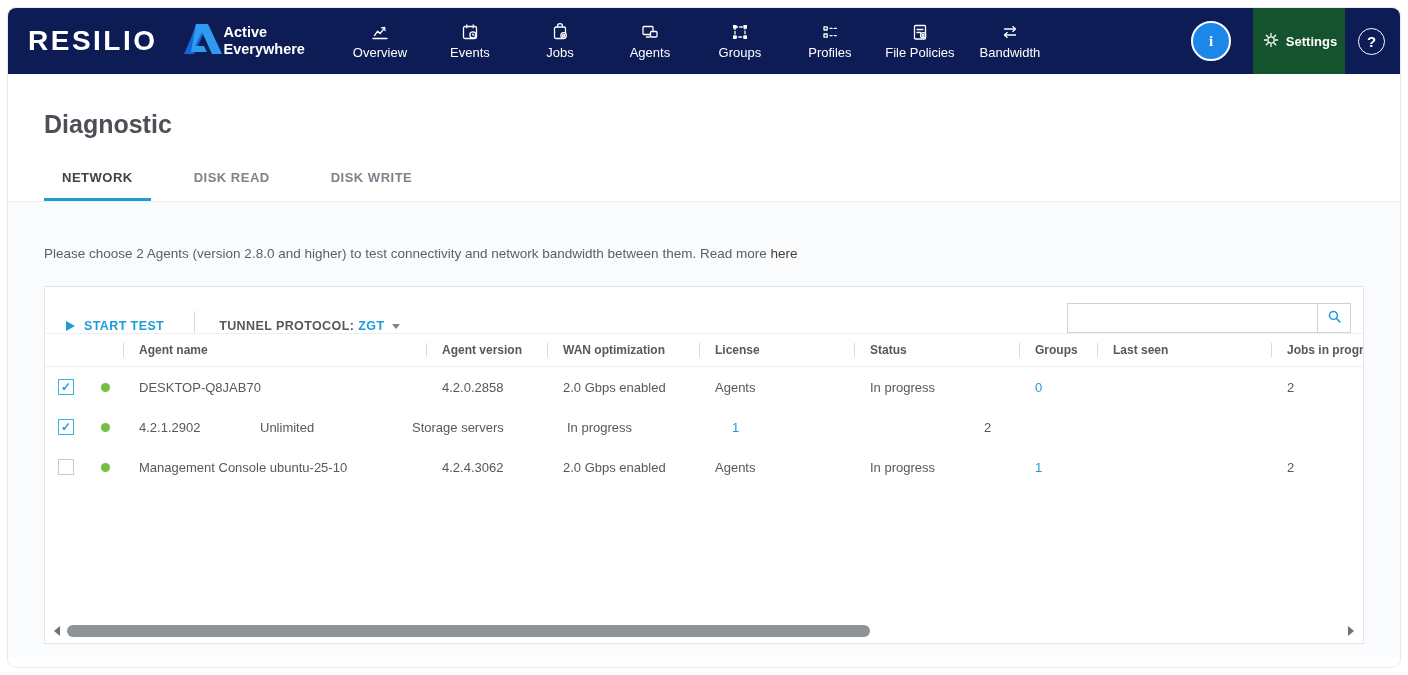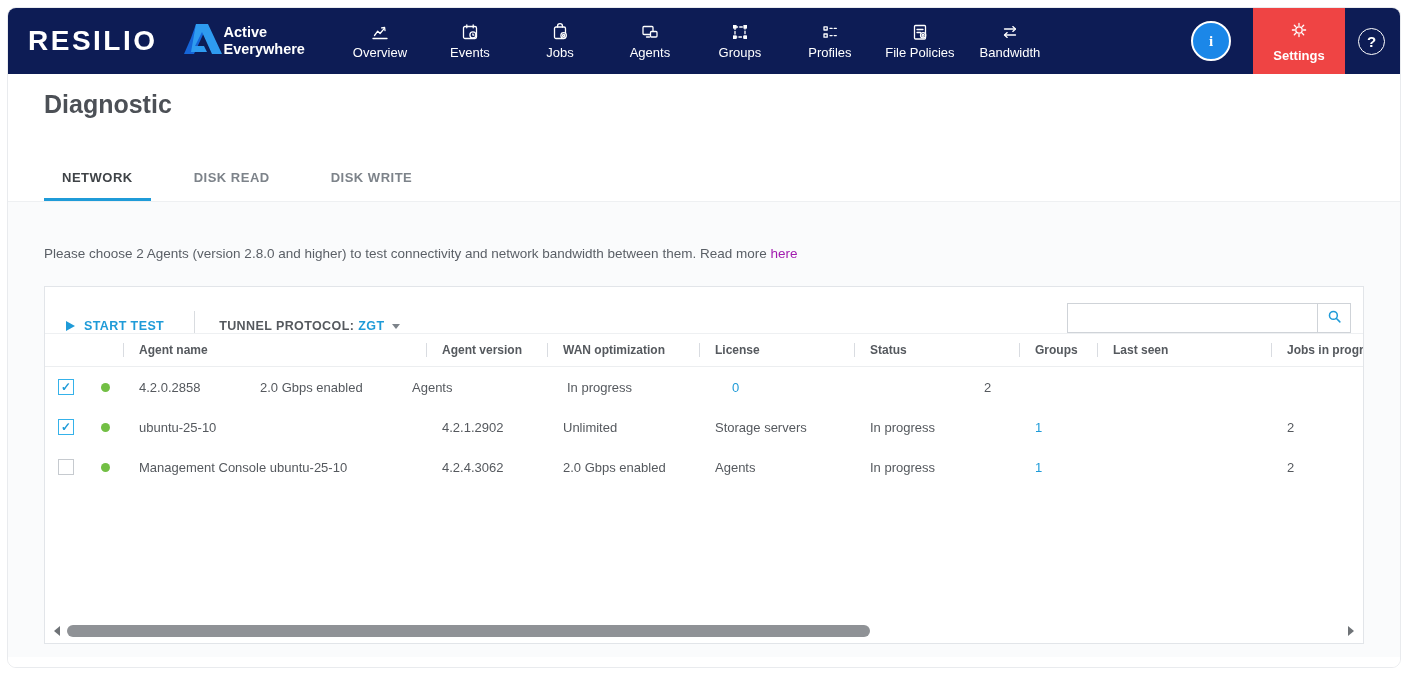--- a/index.html
+++ b/index.html
@@ -9,34 +9,34 @@
   
   .navbar { height:66px; flex:0 0 66px; background:#0d1c55; display:flex; align-items:center; }
   .logo-resilio { margin-left:20px; font-size:28px; font-weight:bold; color:#fff; letter-spacing:2.5px; }
   .logo-ae { margin-left:24px; display:flex; align-items:center; gap:0; }
   .logo-ae-text { color:#fff; font-size:14.5px; font-weight:bold; line-height:1.15; }
   .nav-items { display:flex; margin-left:30px; }
   .nav-item { width:90px; height:66px; display:flex; flex-direction:column; align-items:center; justify-content:center; color:#fff; font-size:13px; font-weight:normal; cursor:pointer; }
   .nav-item svg, .settings-tab svg { width:20px; height:20px; stroke:#fff; fill:none; stroke-width:1.3; stroke-linecap:round; stroke-linejoin:round; }
   .nav-spacer { flex:1; }
   .info-btn { width:40px; height:40px; border-radius:50%; background:#1b87e8; border:2px solid #fff; display:flex; align-items:center; justify-content:center; color:#fff; font-size:15px; font-weight:bold; font-family:"Liberation Serif", serif; cursor:pointer; }
-  .settings-tab { width:92px; height:66px; margin-left:22px; background:#ef4444; display:flex; flex-direction:column; align-items:center; justify-content:center; gap:5px; color:#fff; font-size:13px; font-weight:bold; cursor:pointer; }
+  .settings-tab { width:92px; height:66px; margin-left:22px; background:#14532d; display:flex; flex-direction:row; align-items:center; justify-content:center; gap:5px; color:#fff; font-size:13px; font-weight:bold; cursor:pointer; }
   .help-btn { margin:0 15px 0 13px; width:27px; height:27px; border:1.6px solid #fff; border-radius:50%; display:flex; align-items:center; justify-content:center; color:#fff; font-size:15px; font-weight:bold; cursor:pointer; }
 
   
-  .header-band { height:127px; flex:0 0 127px; background:#fff; position:relative; padding:16px 0 0 36px; }
+  .header-band { height:127px; flex:0 0 127px; background:#fff; position:relative; padding:36px 0 0 36px; }
   .page-title { font-size:25px; font-weight:bold; color:#4c5056; }
   .tabs { position:absolute; bottom:0; left:36px; display:flex;margin-top:24px; }
   .tab { padding:0 18px 13px; margin-right:25px; font-size:13px; font-weight:bold; letter-spacing:.5px; color:#7d838a; border-bottom:3px solid transparent; cursor:pointer; }
   .tab.active { color:#3f4347; border-bottom-color:#1f9bd8; }
 
   
   .content-band { flex:1; background:#fafbfc; border-top:1px solid #eef0f2; }
   .description { margin:44px 36px 0; font-size:13.5px; color:#5a5f66; }
-  .description a { color:#a21caf; text-decoration:none; }
+  .description a { color:#404040; text-decoration:none; }
   .card { margin:25px 36px 0; height:358px; background:#fff; border:1px solid #e2e5e9; display:flex; flex-direction:column; }
 
   
   .toolbar { flex:0 0 47px; display:flex; align-items:flex-end; padding:0 12px 0 21px; border-bottom:1px solid #eef0f2; }
   .start-test { display:flex; align-items:center; gap:9px; color:#1f9bd8; font-size:12.5px; font-weight:bold; letter-spacing:.4px; cursor:pointer; }
   .play-icon { width:0; height:0; border-left:9px solid #1f9bd8; border-top:5.5px solid transparent; border-bottom:5.5px solid transparent; }
   .toolbar-divider { width:1px; height:22px; background:#d9dce0; margin:0 24px 0 30px; }
   .tunnel { display:flex; align-items:center; gap:4px; font-size:12.5px; font-weight:bold; letter-spacing:.4px; color:#55595e; cursor:pointer; }
   .tunnel-value { color:#1f9bd8; }
   .caret-down { width:0; height:0; border-top:5px solid #7d838a; border-left:4.5px solid transparent; border-right:4.5px solid transparent; margin-left:4px; }
@@ -263,37 +263,37 @@
         <div class="cell col-jobs">Jobs in progress</div>
       </div>
 
       <div class="trow">
         <div class="cell col-check">
             <span class="checkbox checked">✓</span>
           </div>
         <div class="cell col-dot">
             <span class="status-dot"></span>
           </div>
+        <div class="cell col-name">DESKTOP-Q8JAB70</div>
         <div class="cell col-version">4.2.0.2858</div>
         <div class="cell col-wan">2.0 Gbps enabled</div>
         <div class="cell col-license">Agents</div>
         <div class="cell col-status">In progress</div>
         <div class="cell col-groups"><a href="#" class="groups-link">0</a></div>
         <div class="cell col-lastseen"></div>
         <div class="cell col-jobs">2</div>
       </div>
 
       <div class="trow">
         <div class="cell col-check">
             <span class="checkbox checked">✓</span>
           </div>
         <div class="cell col-dot">
             <span class="status-dot"></span>
           </div>
-        <div class="cell col-name">ubuntu-25-10</div>
         <div class="cell col-version">4.2.1.2902</div>
         <div class="cell col-wan">Unlimited</div>
         <div class="cell col-license">Storage servers</div>
         <div class="cell col-status">In progress</div>
         <div class="cell col-groups"><a href="#" class="groups-link">1</a></div>
         <div class="cell col-lastseen"></div>
         <div class="cell col-jobs">2</div>
       </div>
 
       <div class="trow">

